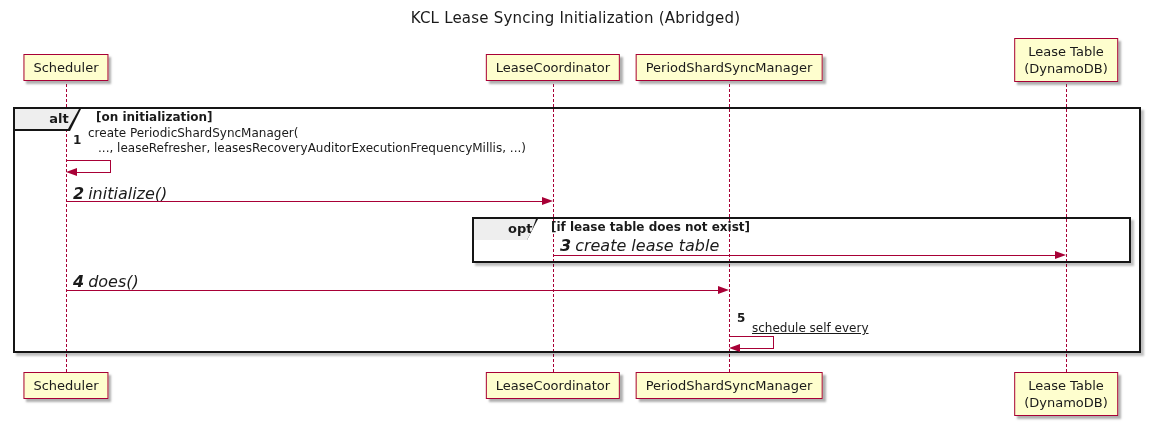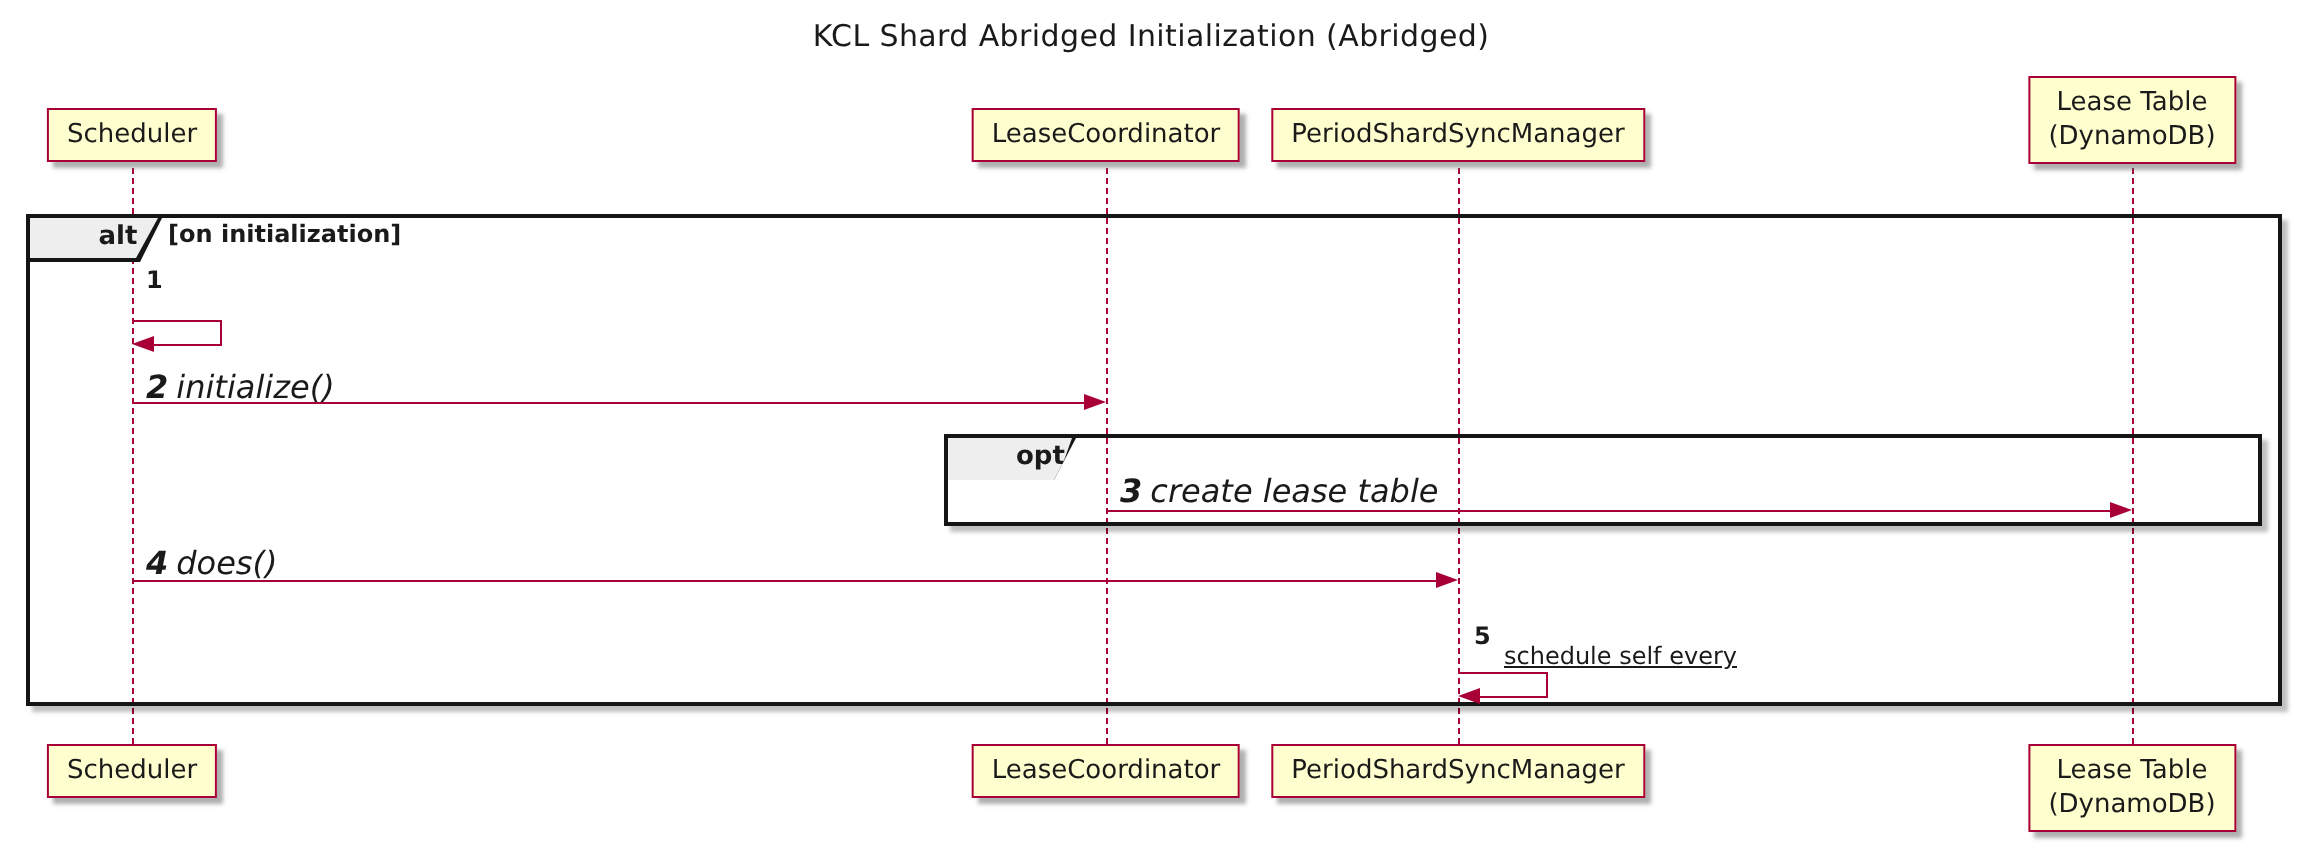--- a/index.html
+++ b/index.html
@@ -45,21 +45,21 @@
   .msg-label .num{font-weight:bold;margin-right:4px;}
   .msg-multiline{position:absolute;font-size:12px;line-height:14.5px;white-space:nowrap;z-index:4;}
   .msg-multiline .indent{padding-left:10px;display:block;}
   .seq-num{position:absolute;font-weight:bold;font-size:12px;z-index:4;}
 </style>
 </head>
 <body>
 
 <div class="canvas">
 
-  <div class="title">KCL Shard Abridged Initialization (Abridged)</div>
+  <div class="title">KCL Lease Syncing Initialization (Abridged)</div>
 
   <div class="lifeline" style="left:66px;top:84px;height:288px;"></div>
   <div class="lifeline" style="left:553px;top:84px;height:288px;"></div>
   <div class="lifeline" style="left:729px;top:84px;height:288px;"></div>
   <div class="lifeline" style="left:1066px;top:84px;height:288px;"></div>
 
   <div class="participant" style="left:66px;top:54px;">
     <span>Scheduler</span>
   </div>
   <div class="participant" style="left:553px;top:54px;">
@@ -85,29 +85,34 @@
   <div class="participant" style="left:1066px;top:372px;">
     <span style="display:block">Lease Table</span>
     <span style="display:block">(DynamoDB)</span>
   </div>
 
   <div class="frame" style="left:13px;top:107px;width:1128px;height:246px;">
     <div class="pentagon-outer" style="width:66px;height:22px;">
       <div class="pentagon-inner" style="width:64px;height:20px;">alt</div>
     </div>
   </div>
-  <div class="condition" style="left:84px;top:110px;">[on initialization]</div>
+  <div class="condition" style="left:96px;top:110px;">[on initialization]</div>
 
   <div class="frame" style="left:472px;top:217px;width:659px;height:46px;">
     <div class="pentagon-outer" style="width:64px;height:21px;">
       <div class="pentagon-inner" style="width:62px;height:31px;">opt</div>
     </div>
   </div>
+  <div class="condition" style="left:551px;top:220px;">[if lease table does not exist]</div>
 
   <div class="seq-num" style="left:73px;top:133px;">1</div>
+  <div class="msg-multiline" style="left:88px;top:126px;">
+    <span>create PeriodicShardSyncManager(</span>
+    <span class="indent">..., leaseRefresher, leasesRecoveryAuditorExecutionFrequencyMillis, ...)</span>
+  </div>
   <div class="msg-line" style="left:67px;top:160px;width:44px;"></div>
   <div class="msg-vline" style="left:110px;top:160px;height:13px;"></div>
   <div class="msg-line" style="left:76px;top:172px;width:35px;"></div>
   <div class="arrow-left" style="left:66px;top:168px;"></div>
 
   <div class="msg-label" style="left:73px;top:187px;">
     <span class="num">2</span><span>initialize()</span>
   </div>
   <div class="msg-line" style="left:67px;top:201px;width:477px;"></div>
   <div class="arrow-right" style="left:542px;top:197px;"></div>

